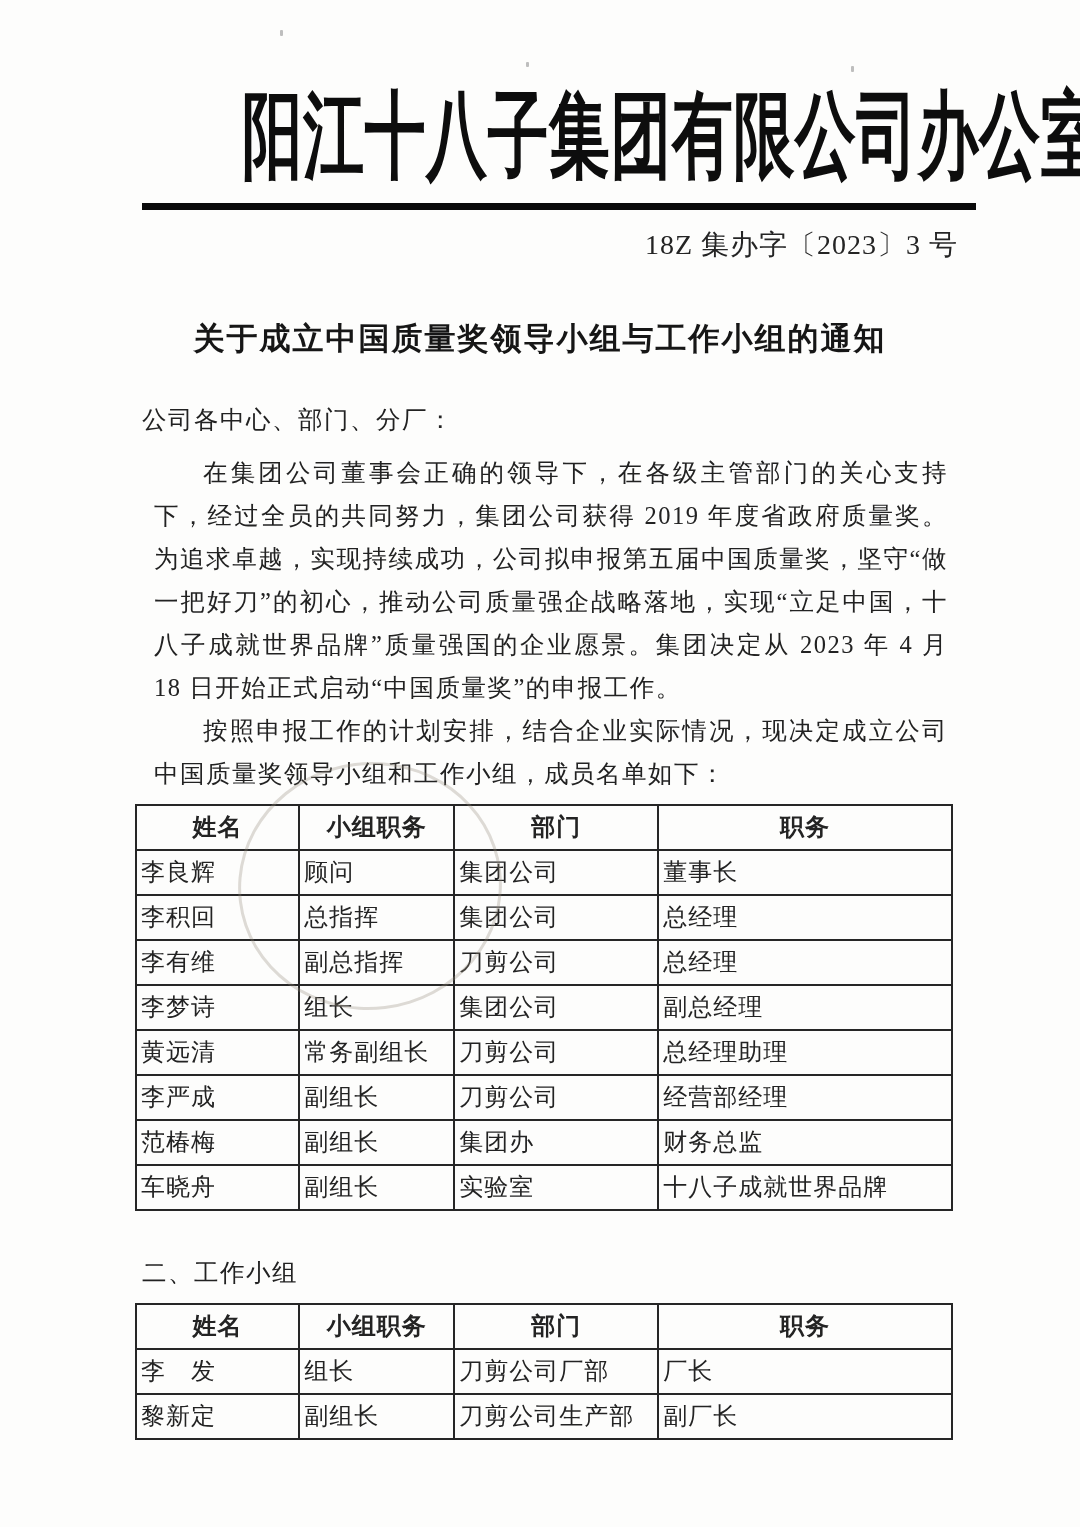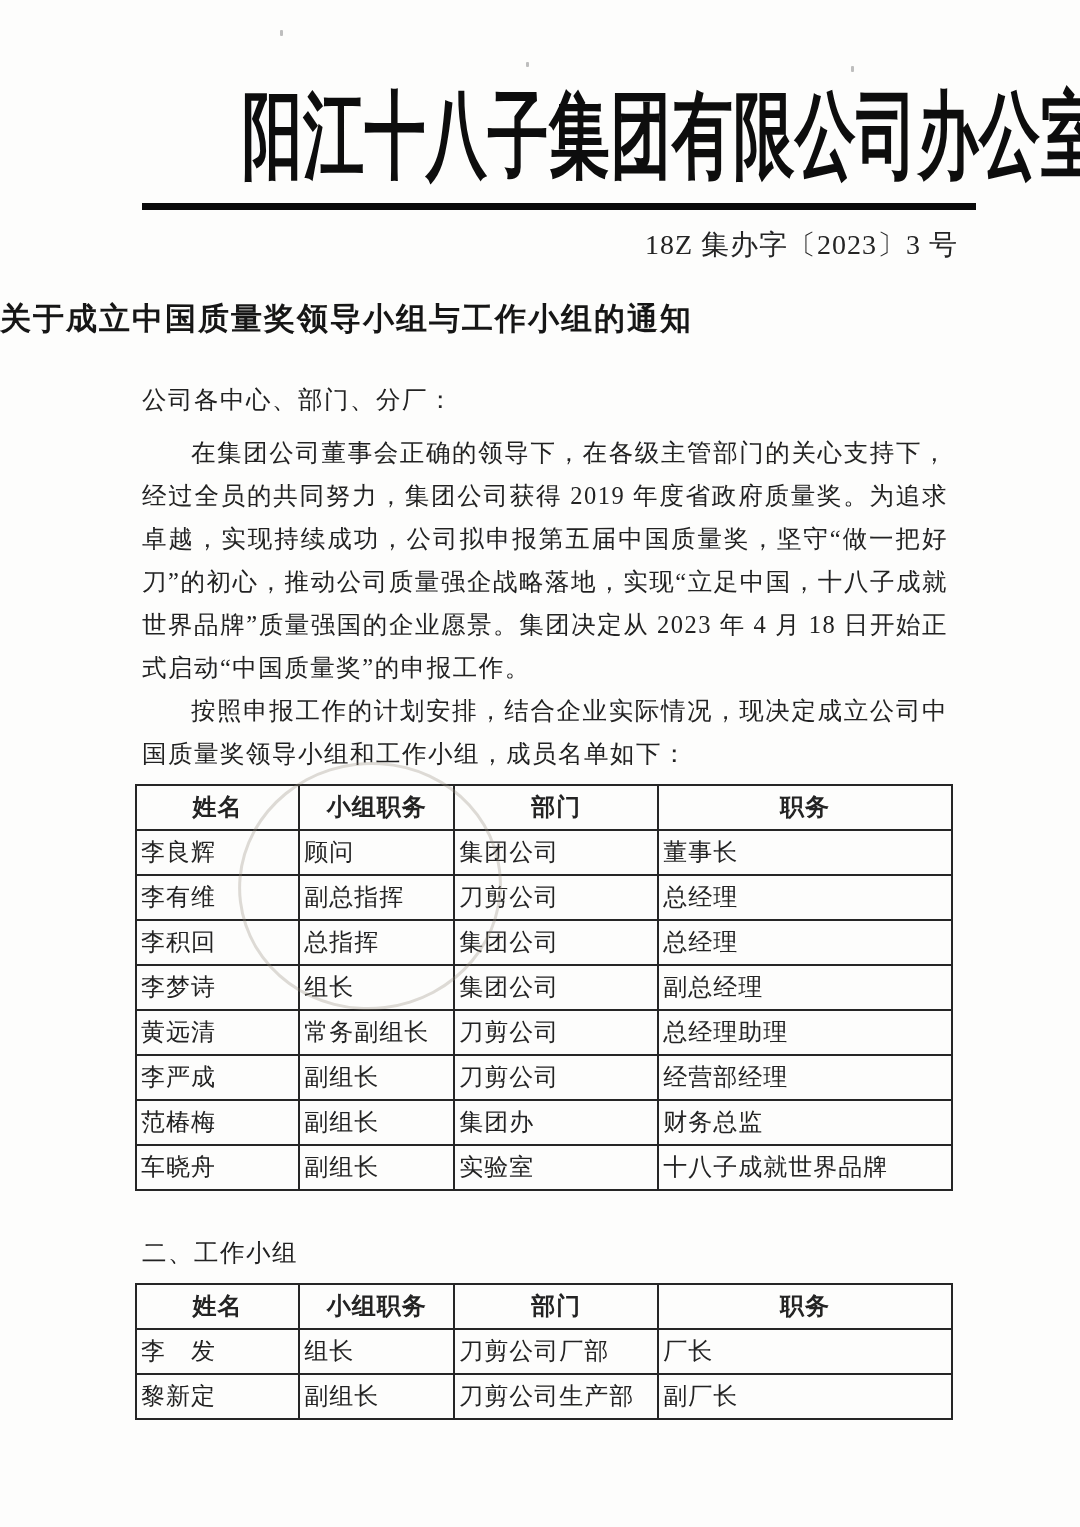--- a/index.html
+++ b/index.html
@@ -39,39 +39,40 @@
   .doc-number {
     margin-top: 16px;
     padding-right: 122px;
     text-align: right;
     font-size: 28px;
     letter-spacing: 1px;
     color: #242424;
   }
   
   .doc-title {
-    margin-top: 34px;
+    margin-top: 54px;
+    text-align: center;
     font-size: 31px;
     font-weight: 700;
     letter-spacing: 2px;
     color: #161616;
     font-family: Liberation Serif, serif;
   }
   .content {
     margin: 0 132px 0 142px; 
     font-size: 24.5px;
     line-height: 43px;
     color: #222222;
   }
   .salutation {
     margin: 38px 0 0 0;
     letter-spacing: 1.5px;
   }
   .para {
-    margin: 10px 0 0 0;
+    margin: 10px 0 0 12px;
     text-indent: 2em;
     text-align: justify;
     letter-spacing: 1.5px;
   }
   .para + .para { margin-top: 0; }
   .sec-head {
     margin: 2px 0 0 0;
     letter-spacing: 1.5px;
   }
   
@@ -162,29 +163,29 @@
         </tr>
       </thead>
       <tbody>
         <tr>
           <td>李良辉</td>
           <td>顾问</td>
           <td>集团公司</td>
           <td>董事长</td>
         </tr>
         <tr>
+          <td>李积回</td>
+          <td>总指挥</td>
+          <td>集团公司</td>
+          <td>总经理</td>
+        </tr>
+        <tr>
           <td>李有维</td>
           <td>副总指挥</td>
           <td>刀剪公司</td>
-          <td>总经理</td>
-        </tr>
-        <tr>
-          <td>李积回</td>
-          <td>总指挥</td>
-          <td>集团公司</td>
           <td>总经理</td>
         </tr>
         <tr>
           <td>李梦诗</td>
           <td>组长</td>
           <td>集团公司</td>
           <td>副总经理</td>
         </tr>
         <tr>
           <td>黄远清</td>

